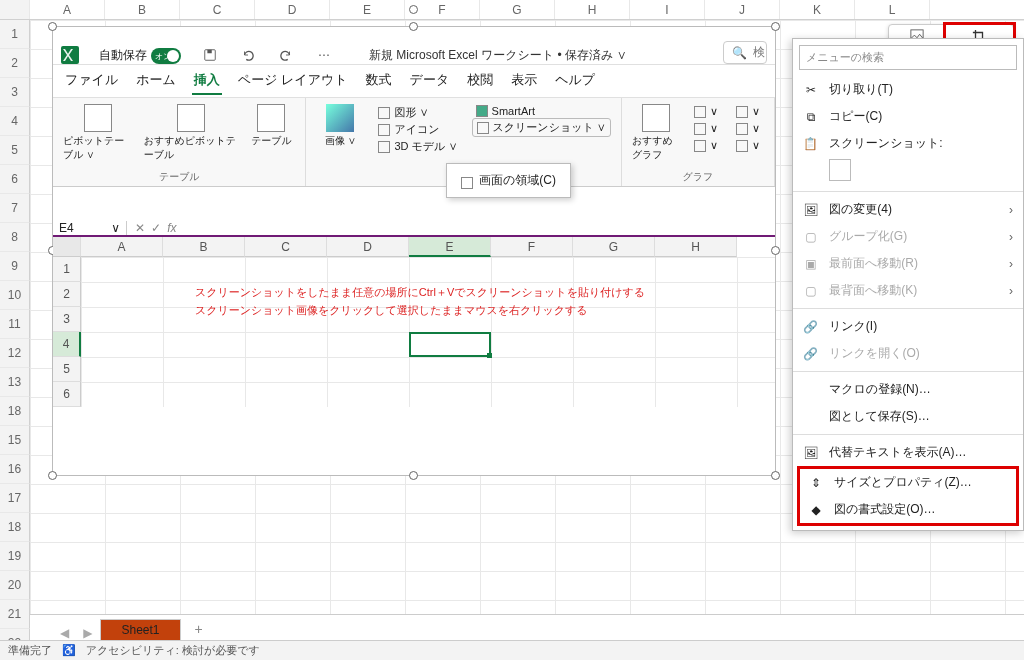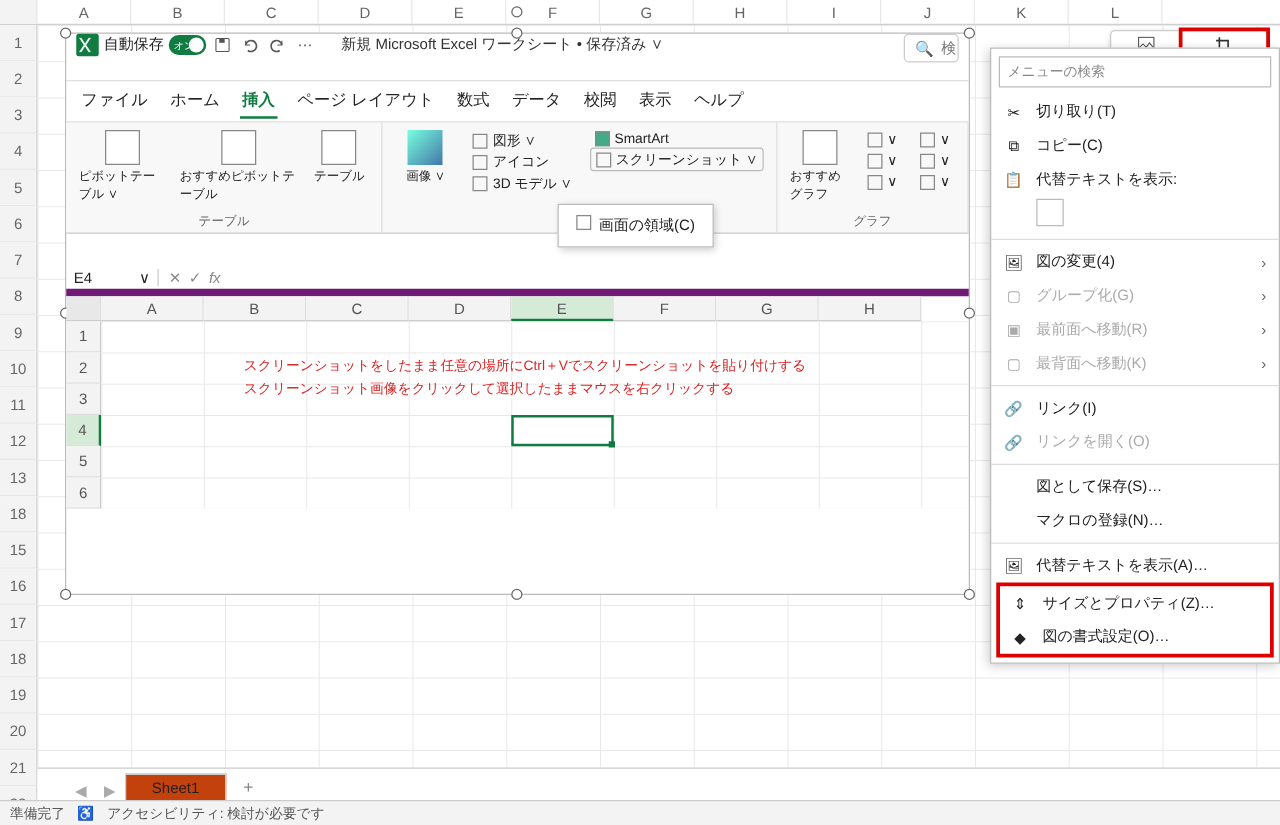--- a/index.html
+++ b/index.html
@@ -17,21 +17,21 @@
   
   .pasted { position: absolute; left: 52px; top: 26px; width: 724px; height: 450px; border: 1px solid #bbb; background: #fff; }
   .handle { position: absolute; width: 9px; height: 9px; border: 1px solid #666; background: #fff; border-radius: 50%; }
   .h-tl { left: -5px; top: -5px; } .h-tr { right: -5px; top: -5px; }
   .h-bl { left: -5px; bottom: -5px; } .h-br { right: -5px; bottom: -5px; }
   .h-tc { left: calc(50% - 5px); top: -5px; } .h-bc { left: calc(50% - 5px); bottom: -5px; }
   .h-lc { left: -5px; top: calc(50% - 5px); } .h-rc { right: -5px; top: calc(50% - 5px); }
   .rot { position:absolute; left:calc(50% - 5px); top:-22px; width:9px;height:9px;border:1px solid #666;border-radius:50%;background:#fff;}
 
   
-  .titlebar { height: 38px; display: flex; align-items: flex-start; padding: 0 8px; gap: 4px; border-bottom: 1px solid #e0e0e0; }
+  .titlebar { height: 38px; display: flex; align-items: flex-end; padding: 0 8px; gap: 20px; border-bottom: 1px solid #e0e0e0; }
   .excel-logo { width: 18px; height: 18px; background: #107c41; border-radius: 2px; position: relative; }
   .excel-logo::after { content: ""; position: absolute; left:2px; top:3px; width:10px; height:12px; background:#fff; clip-path: polygon(0 0,40% 50%,0 100%,20% 100%,50% 60%,80% 100%,100% 100%,60% 50%,100% 0,80% 0,50% 40%,20% 0); opacity:.9; }
   .autosave-toggle { display:flex; align-items:center; gap:4px; font-size:12px; }
   .toggle { width:30px; height:16px; background:#107c41; border-radius:8px; position:relative; }
   .toggle::after{content:"";position:absolute;right:2px;top:2px;width:12px;height:12px;background:#fff;border-radius:50%;}
   .toggle-label { color:#fff; font-size:8px; position:absolute; left:4px; top:3px; }
   .qat-icon { width:18px; height:18px; display:flex; align-items:center; justify-content:center; color:#555; }
   .win-title { font-size: 12px; color: #333; margin-left: 16px; }
   .searchbox { margin-left:auto; display:flex; align-items:center; border:1px solid #ccc; border-radius:4px; padding:2px 8px; gap:6px; color:#777; font-size:12px; width:44px; overflow:hidden;}
 
@@ -47,24 +47,24 @@
   .big-btn{display:flex;flex-direction:column;align-items:center;gap:2px;font-size:10px;min-width:48px;}
   .big-icon{width:28px;height:28px;border:1px solid #888;background:#fff;}
   .img-icon{width:28px;height:28px;background:linear-gradient(135deg,#7fd,#47a);}
   .mini-row{display:flex;align-items:center;gap:4px;font-size:11px;padding:1px 4px;white-space:nowrap;}
   .mini-row.bordered{border:1px solid #bbb;border-radius:3px;}
   .group-label{font-size:10px;color:#666;text-align:center;width:100%;padding-top:4px;}
   .small-icon{width:12px;height:12px;border:1px solid #888;display:inline-block;}
 
   
   .shot-drop{position:absolute; left:393px; top:136px; background:#fff;border:1px solid #bbb;box-shadow:2px 2px 6px rgba(0,0,0,.2);padding:4px; font-size:12px;}
-  .shot-drop .item{display:flex;align-items:flex-start;gap:6px;padding:4px 10px;}
-
-  
-  .fx-row{display:flex;align-items:center;border-bottom:6px solid #701a75;height:24px;}
+  .shot-drop .item{display:flex;align-items:flex-end;gap:6px;padding:4px 10px;}
+
+  
+  .fx-row{display:flex;align-items:flex-end;border-bottom:2px solid #701a75;height:24px;}
   .namebox{width:74px;border-right:1px solid #ccc;display:flex;align-items:center;padding:0 6px;font-size:12px;justify-content:space-between;}
   .fx-icons{display:flex;gap:6px;padding:0 8px;color:#888;}
   .fx-bar{flex:1;}
 
   
   .inner-sheet{position:relative;height:170px;overflow:hidden;}
   .inner-cols{display:flex;height:20px;}
   .inner-cols div{flex:0 0 82px;text-align:center;font-size:12px;color:#555;border-right:1px solid #ddd;border-bottom:1px solid #ccc;line-height:20px;background:#f3f3f3;}
   .inner-cols div:first-child{flex:0 0 28px;background:#e8e8e8;}
   .inner-cols div.sel{background:#d6ead8;border-bottom:2px solid #107c41;}
@@ -348,21 +348,21 @@
   <div class="row">
       <span class="ci">✂</span>
       <span>切り取り(T)</span>
     </div>
   <div class="row">
       <span class="ci">⧉</span>
       <span>コピー(C)</span>
     </div>
   <div class="row">
       <span class="ci">📋</span>
-      <span>代替テキストを表示:</span>
+      <span>スクリーンショット:</span>
     </div>
   <div class="paste-opt">
       <div></div>
     </div>
   <div class="sep"></div>
   <div class="row">
       <span class="ci">🖼</span>
       <span>図の変更(4)</span>
       <span class="chev">›</span>
     </div>
@@ -386,25 +386,25 @@
       <span class="ci">🔗</span>
       <span>リンク(I)</span>
     </div>
   <div class="row disabled">
       <span class="ci">🔗</span>
       <span>リンクを開く(O)</span>
     </div>
   <div class="sep"></div>
   <div class="row">
       <span class="ci"></span>
+      <span>マクロの登録(N)…</span>
+    </div>
+  <div class="row">
+      <span class="ci"></span>
       <span>図として保存(S)…</span>
-    </div>
-  <div class="row">
-      <span class="ci"></span>
-      <span>マクロの登録(N)…</span>
     </div>
   <div class="sep"></div>
   <div class="row">
       <span class="ci">🖼</span>
       <span>代替テキストを表示(A)…</span>
     </div>
   <div class="redbox">
     <div class="row">
         <span class="ci">⇕</span>
         <span>サイズとプロパティ(Z)…</span>

